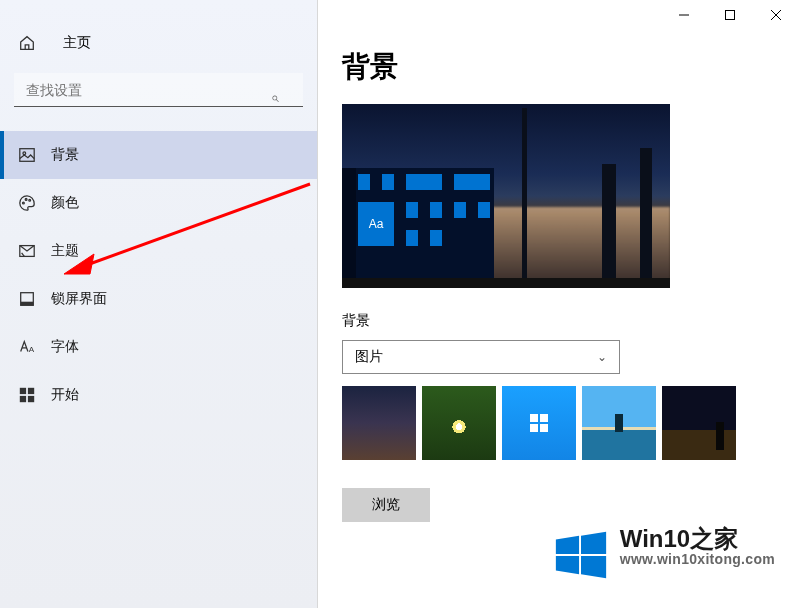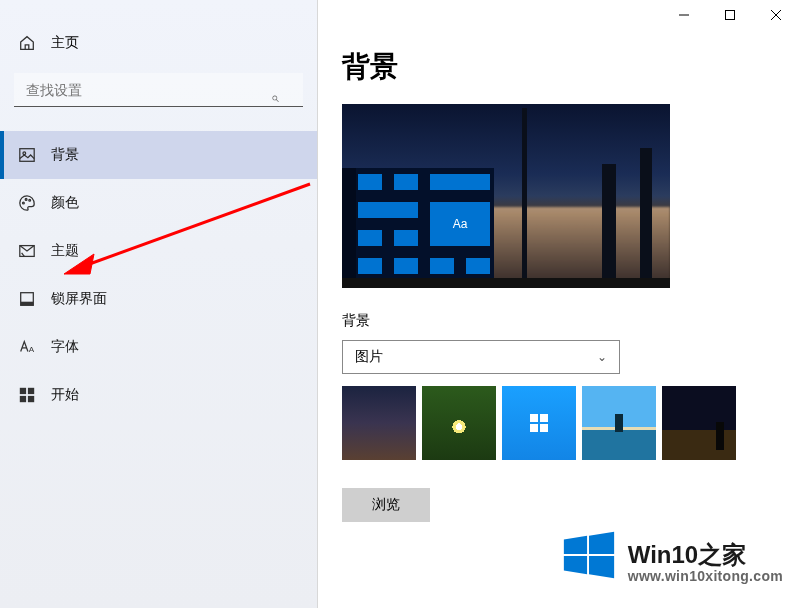--- a/index.html
+++ b/index.html
@@ -32,21 +32,21 @@
     display: flex;
     align-items: center;
     padding-left: 18px;
     font-size: 12px;
     color: #111;
   }
   .home-row {
     height: 45px;
     display: flex;
     align-items: center;
-    gap: 15px;
+    gap: 27px;
     padding-left: 18px;
     cursor: pointer;
     margin-top: 20px;
   }
   .home-row .icon { width: 18px; height: 18px; }
   .search-wrap { padding: 8px 14px 10px 14px; }
   .search {
     width: 100%;
     height: 34px;
     border: none;
@@ -152,21 +152,21 @@
     left: 0; bottom: 10px;
     width: 152px; height: 110px;
     background: #03102a;
   }
   .preview .start-left {
     position:absolute; left:0; top:0; bottom:0; width:14px; background:#020a1c;
   }
   .preview .tiles {
     position:absolute; left:16px; top:6px; right:4px; bottom:4px;
     display:grid;
-    grid-template-columns: repeat(4, 1fr);
+    grid-template-columns: repeat(6, 1fr);
     grid-template-rows: repeat(4, 1fr);
     gap:12px;
   }
   .tile { background:#0073d1; }
   .tile.small { }
   .tile.wide { grid-column: span 2; }
   .tile.big { grid-column: span 2; grid-row: span 2; }
   .tile.aa { display:flex; align-items:center; justify-content:center; color:#fff; font-size:12px; }
   .section-label { margin-top: 24px; font-size: 14px; }
   .dropdown {
@@ -216,24 +216,24 @@
   
   .arrow {
     position:absolute;
     left: 60px; top: 178px;
     width: 260px; height: 110px;
     pointer-events:none;
   }
   
   .watermark {
     position:absolute;
-    right: 16px;
+    right: 24px;
     bottom: 24px;
     display:flex;
-    align-items:flex-end;
+    align-items:flex-start;
     gap:10px;
     pointer-events:none;
   }
   .wm-logo { width:58px; height:58px; }
   .wm-text { display:flex; flex-direction:column; line-height:1.1;}
   .wm-main { font-size:24px; font-weight:600; color:#1a1a1a;}
   .wm-sub { font-size:14px; color:#666; letter-spacing:0.3px;font-weight:bold;}
 
   #arrow-svg line,#arrow-svg polygon{stroke:#ff0000;fill:#ff0000;}
 </style>

